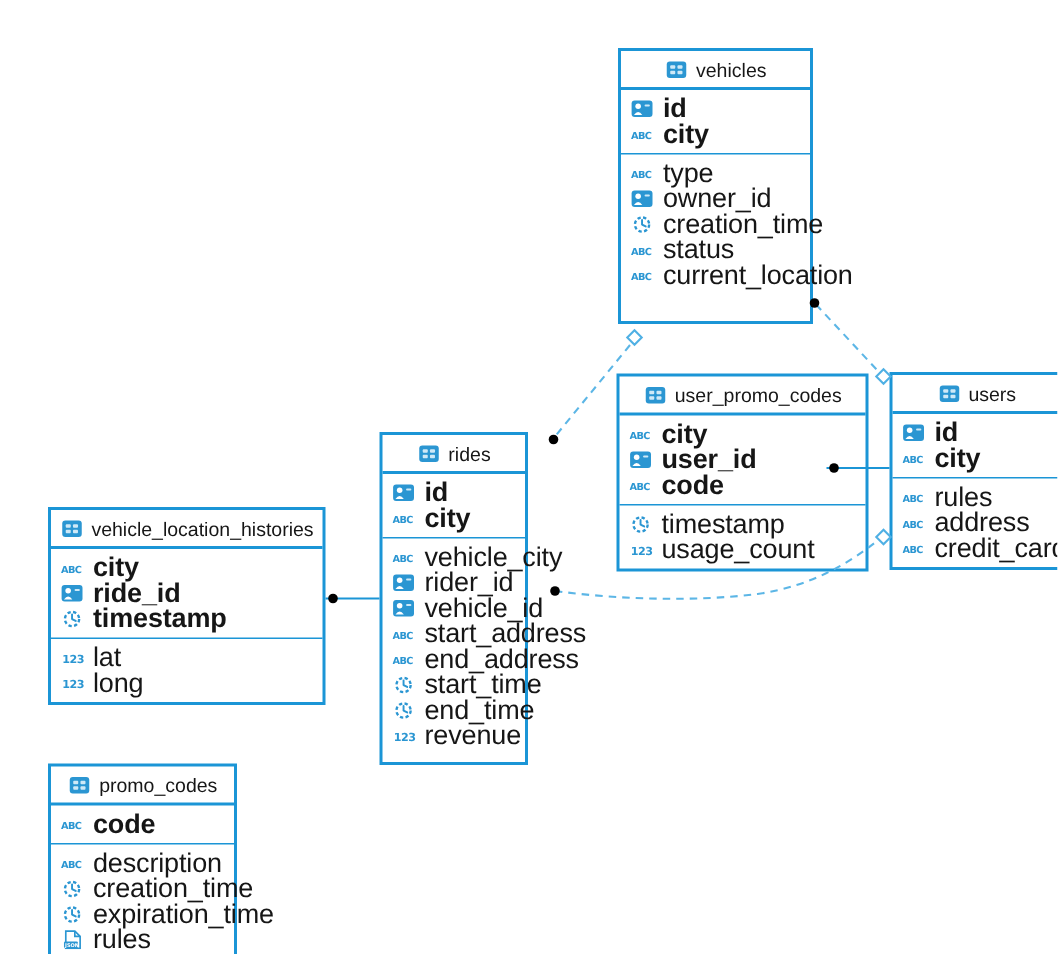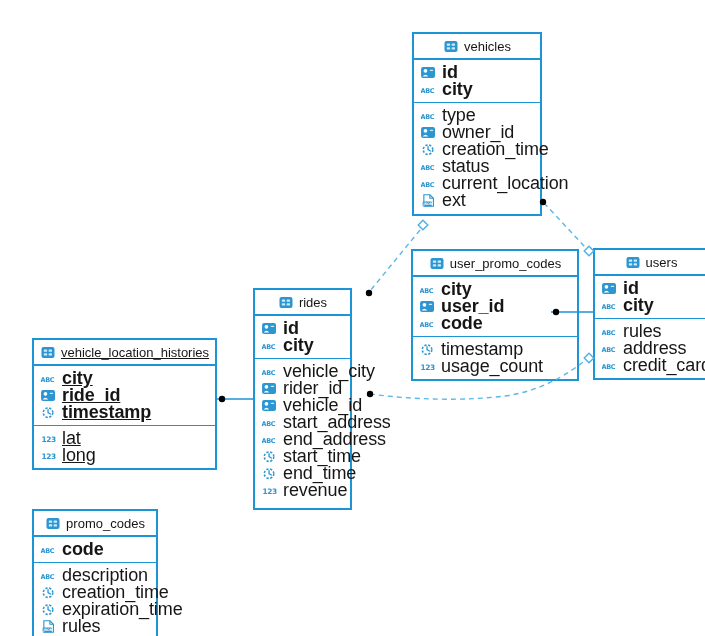--- a/index.html
+++ b/index.html
@@ -114,26 +114,20 @@
             <use href="#i-text" xlink:href="#i-text"></use>
           </svg>
           <span class="cname">status</span>
         </div>
       <div class="row">
           <svg class="ic" viewBox="0 0 17 14">
             <use href="#i-text" xlink:href="#i-text"></use>
           </svg>
           <span class="cname">current_location</span>
         </div>
-      <div class="row">
-          <svg class="ic" viewBox="0 0 17 14">
-            <use href="#i-json" xlink:href="#i-json"></use>
-          </svg>
-          <span class="cname">ext</span>
-        </div>
     </div>
   </div>
 
   <div class="etable" style="left:411px;top:249px;width:168px;min-height:131px;">
     <div class="thead">
       <svg class="ic hd" viewBox="0 0 17 14">
           <use href="#i-table" xlink:href="#i-table"></use>
         </svg>
       <span>user_promo_codes</span>
     </div>
@@ -282,21 +276,21 @@
         </div>
       <div class="row">
           <svg class="ic" viewBox="0 0 17 14">
             <use href="#i-num" xlink:href="#i-num"></use>
           </svg>
           <span class="cname">revenue</span>
         </div>
     </div>
   </div>
 
-  <div class="etable" style="left:32px;top:338px;width:185px;min-height:124px;text-decoration:underline;">
+  <div class="etable" style="left:32px;top:338px;width:185px;min-height:124px;">
     <div class="thead">
       <svg class="ic hd" viewBox="0 0 17 14">
           <use href="#i-table" xlink:href="#i-table"></use>
         </svg>
       <span>vehicle_location_histories</span>
     </div>
     <div class="sec pkgrp">
       <div class="row pk">
           <svg class="ic" viewBox="0 0 17 14">
             <use href="#i-text" xlink:href="#i-text"></use>

